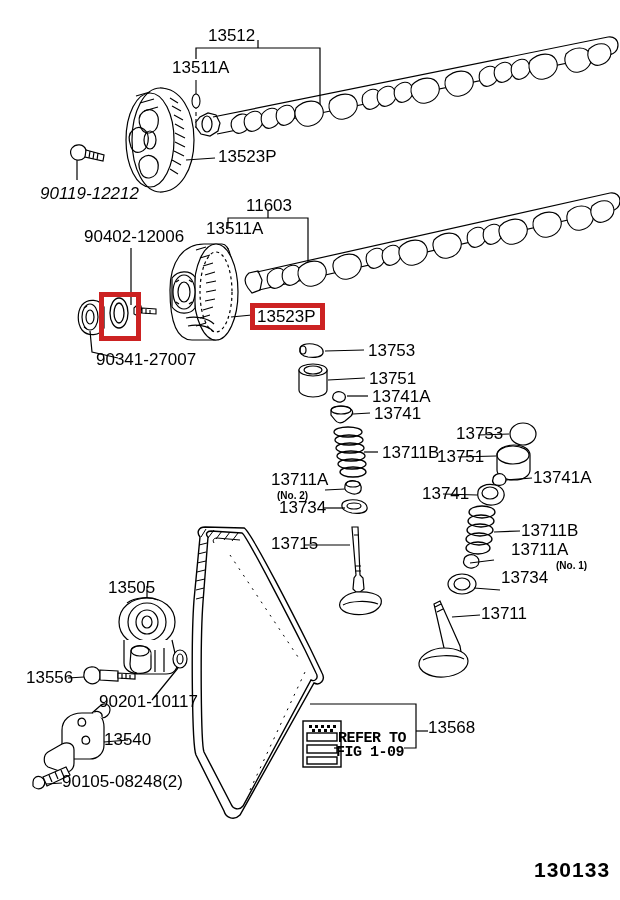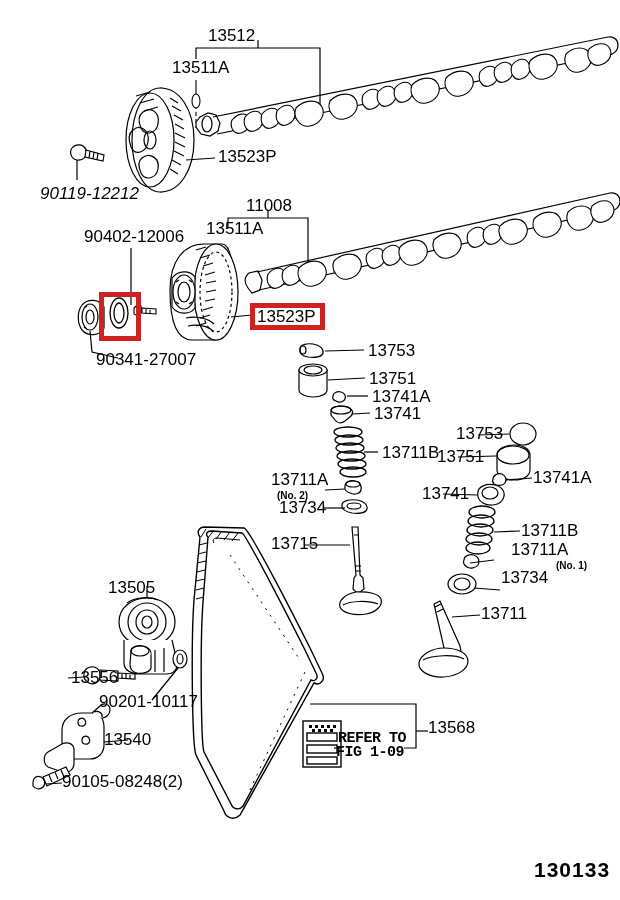--- a/index.html
+++ b/index.html
@@ -338,21 +338,21 @@
       <path d="M416,731 L428,731"></path>
       <path d="M341,748 L334,748"></path>
     </g>
   </svg>
 
   <div class="lbl" style="left:208px;top:26px;">13512</div>
   <div class="lbl" style="left:172px;top:58px;">13511A</div>
   <div class="lbl" style="left:218px;top:147px;">13523P</div>
   <div class="lbl" style="left:40px;top:184px;font-style:italic;">90119-12212</div>
 
-  <div class="lbl" style="left:246px;top:196px;">11008</div>
+  <div class="lbl" style="left:246px;top:196px;">11603</div>
   <div class="lbl" style="left:206px;top:219px;">13511A</div>
   <div class="lbl" style="left:84px;top:227px;">90402-12006</div>
   <div class="lbl" style="left:96px;top:350px;">90341-27007</div>
 
   <div class="lbl" style="left:368px;top:341px;">13753</div>
   <div class="lbl" style="left:369px;top:369px;">13751</div>
   <div class="lbl" style="left:372px;top:387px;">13741A</div>
   <div class="lbl" style="left:374px;top:404px;">13741</div>
   <div class="lbl" style="left:382px;top:443px;">13711B</div>
   <div class="lbl" style="left:271px;top:470px;">13711A</div>
@@ -364,21 +364,21 @@
   <div class="lbl" style="left:437px;top:447px;">13751</div>
   <div class="lbl" style="left:533px;top:468px;">13741A</div>
   <div class="lbl" style="left:422px;top:484px;">13741</div>
   <div class="lbl" style="left:521px;top:521px;">13711B</div>
   <div class="lbl" style="left:511px;top:540px;">13711A</div>
   <div class="lbl sm" style="left:516px;top:560px;padding-left:40px;">(No. 1)</div>
   <div class="lbl" style="left:501px;top:568px;">13734</div>
   <div class="lbl" style="left:481px;top:604px;">13711</div>
 
   <div class="lbl" style="left:108px;top:578px;">13505</div>
-  <div class="lbl" style="left:26px;top:668px;margin-left:45px;">13556</div>
+  <div class="lbl" style="left:26px;top:668px;">13556</div>
   <div class="lbl" style="left:99px;top:692px;text-align:right;">90201-10117</div>
   <div class="lbl" style="left:104px;top:730px;">13540</div>
   <div class="lbl" style="left:62px;top:772px;">90105-08248(2)</div>
 
   <div class="lbl mono" style="left:338px;top:730px;">REFER TO</div>
   <div class="lbl mono" style="left:336px;top:744px;">FIG 1-09</div>
   <div class="lbl" style="left:428px;top:718px;">13568</div>
 
   <div class="lbl code" style="left:534px;top:858px;">130133</div>
 

